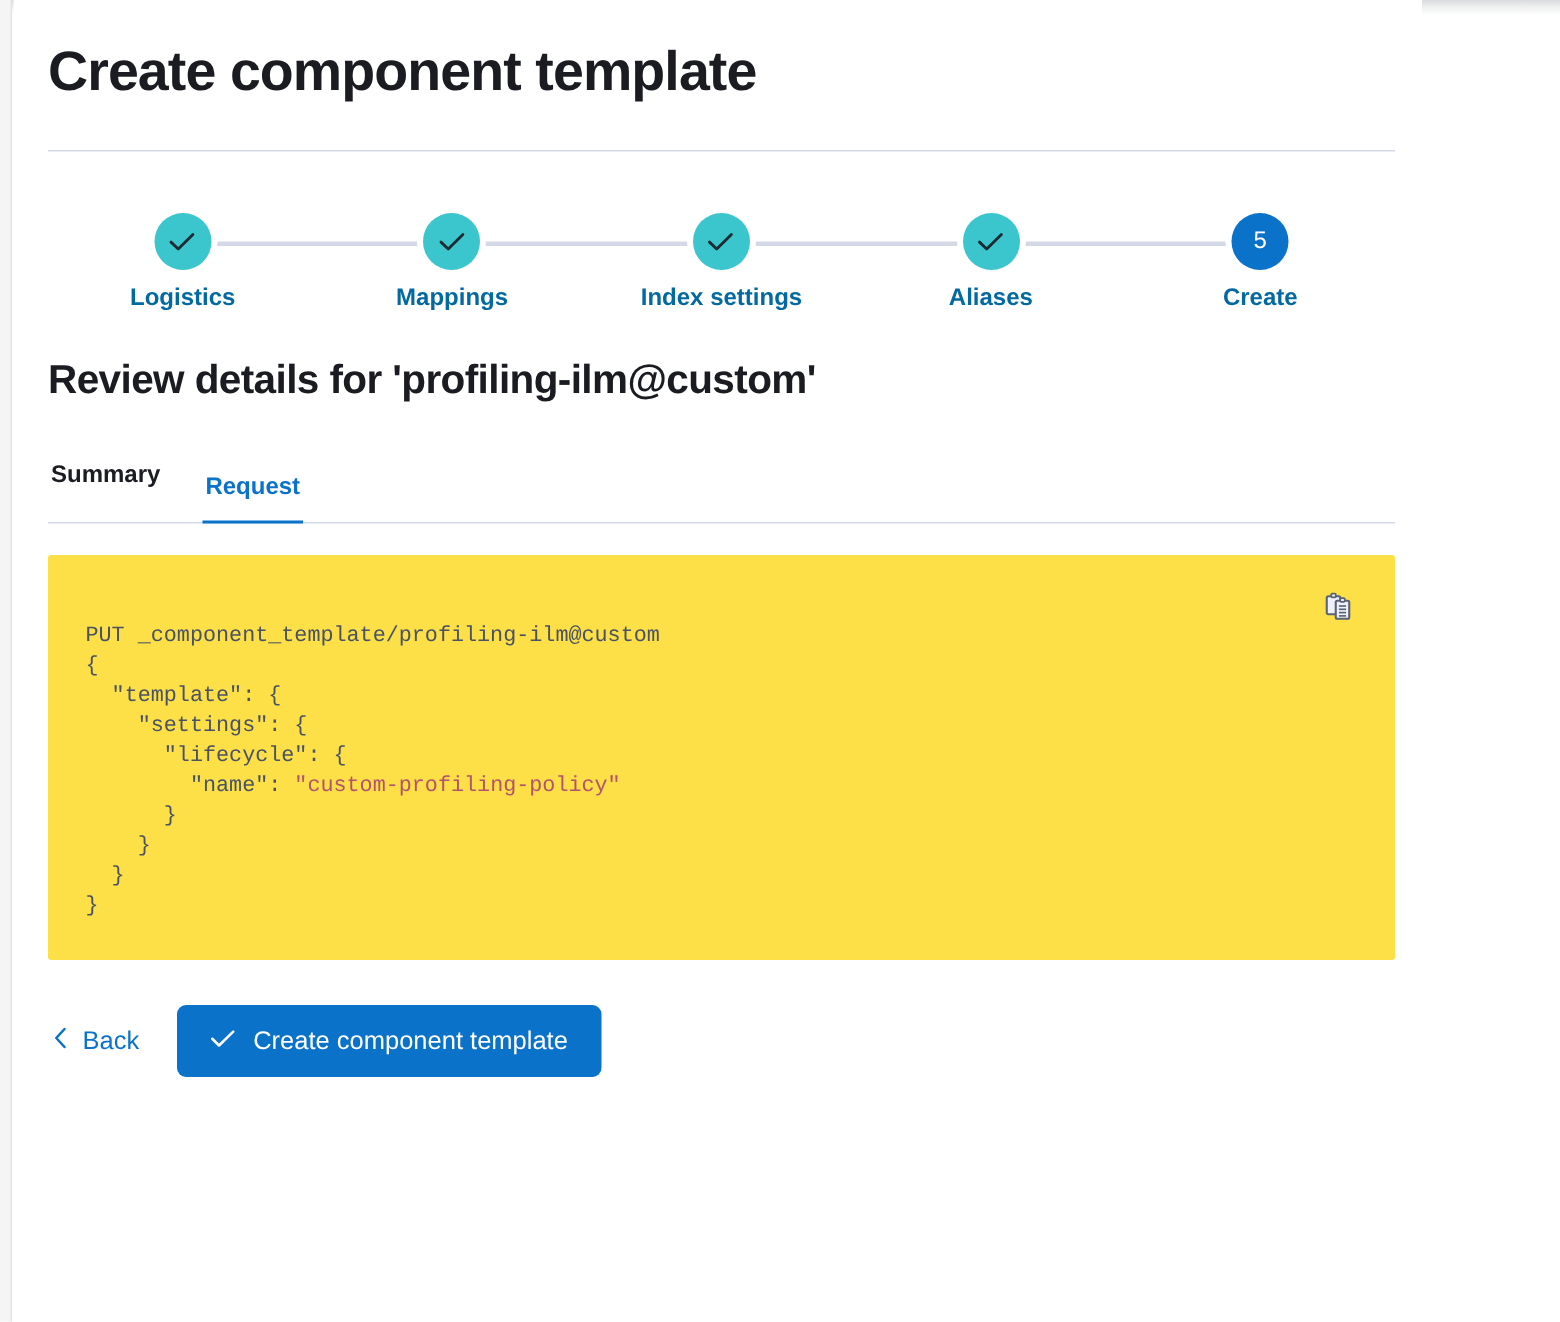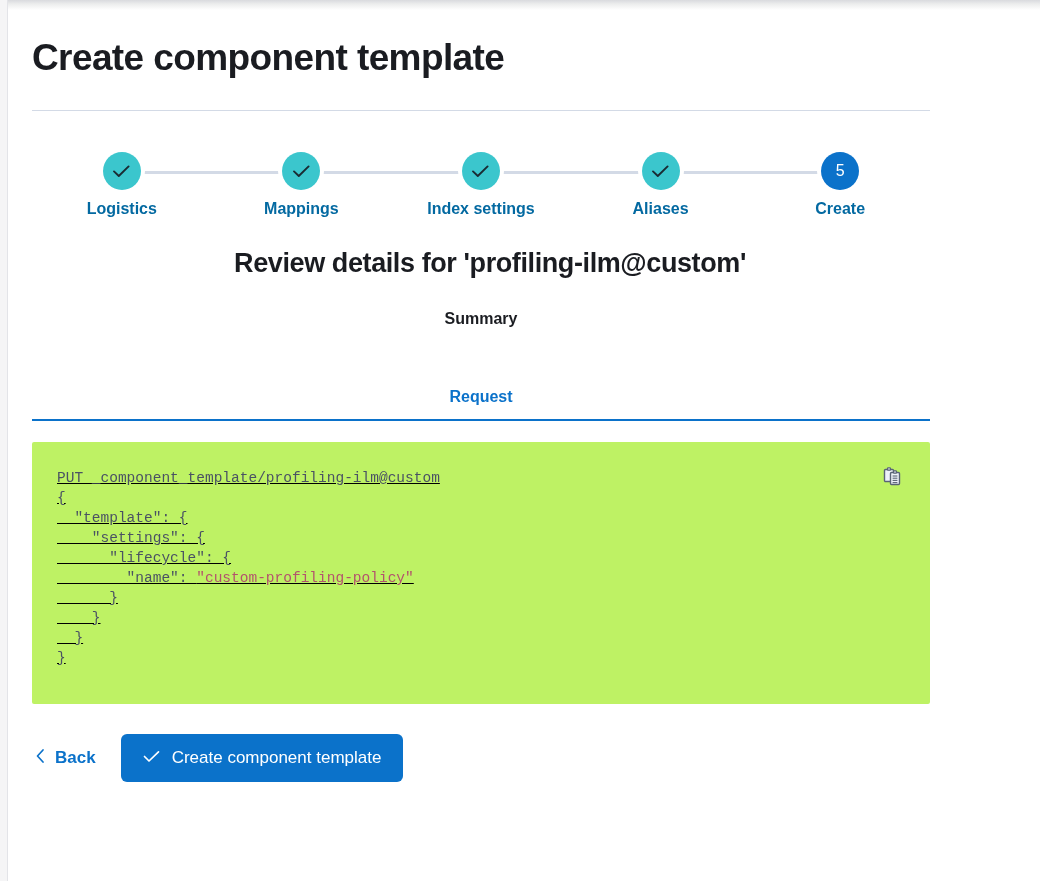--- a/index.html
+++ b/index.html
@@ -25,21 +25,21 @@
   }
   
   .top-shadow {
     position: absolute;
     left: 8px; top: 0;
     width: 1032px; height: 10px;
     background: linear-gradient(to bottom, #d9dade 0%, #eceded 40%, #ffffff 100%);
   }
   .page {
     position: absolute;
-    left: 9px; top: 10px;
+    left: 9px; top: 0;
     width: 939px;
     height: 871px;
     background: #ffffff;
   }
 
   .title {
     margin: 0;
     padding: 26px 0 0 23px;
     font-size: 37px;
     line-height: 44px;
@@ -112,31 +112,29 @@
   }
 
   
   .review-title {
     margin: 4px 0 0 23px;
     font-size: 27px;
     line-height: 34px;
     font-weight: bold;
     letter-spacing: -0.4px;
     color: #1a1c21;
-    text-align: center;
   }
 
   
   .tabs {
     margin: 26px 18px 0 23px;
     border-bottom: 1px solid #d3dae6;
     display: flex;
     gap: 26px;
     padding: 0;
-    flex-direction: column;
   }
   .tab {
     font-size: 16px;
     font-weight: bold;
     color: #1a1c21;
     padding: 4px 2px 13px 2px;
     border-bottom: 2px solid transparent;
     margin-bottom: -1px;
     cursor: pointer;
     background: none;
@@ -155,26 +153,25 @@
   .desc {
     margin: 24px 0 0 23px;
     font-size: 17px;
     color: #343741;
   }
 
   
   .code-wrap {
     position: relative;
     margin: 21px 18px 0 23px;
-    background: #bef264;
+    background: #fde047;
     border-radius: 2px;
     min-height: 262px;
-    padding: 26px 0 26px 0;
+    padding: 44px 0 26px 0;
     box-sizing: border-box;
-    text-decoration: underline;
   }
   pre.code {
     margin: 0;
     padding: 0 0 0 25px;
     font-family: "Liberation Mono", "DejaVu Sans Mono", monospace;
     font-size: 14.5px;
     line-height: 20px;
     color: #4a5263;
     white-space: pre;
   }
@@ -207,21 +204,20 @@
     display: flex;
     align-items: center;
     gap: 9px;
     color: #0b72ca;
     font-size: 17px;
     cursor: pointer;
     background: none;
     border: none;
     padding: 6px 2px;
     font-family: inherit;
-    font-weight: bold;
   }
   .primary-btn {
     display: flex;
     align-items: center;
     gap: 12px;
     background: #0b72ca;
     color: #ffffff;
     font-size: 17px;
     font-weight: 500;
     border: none;

